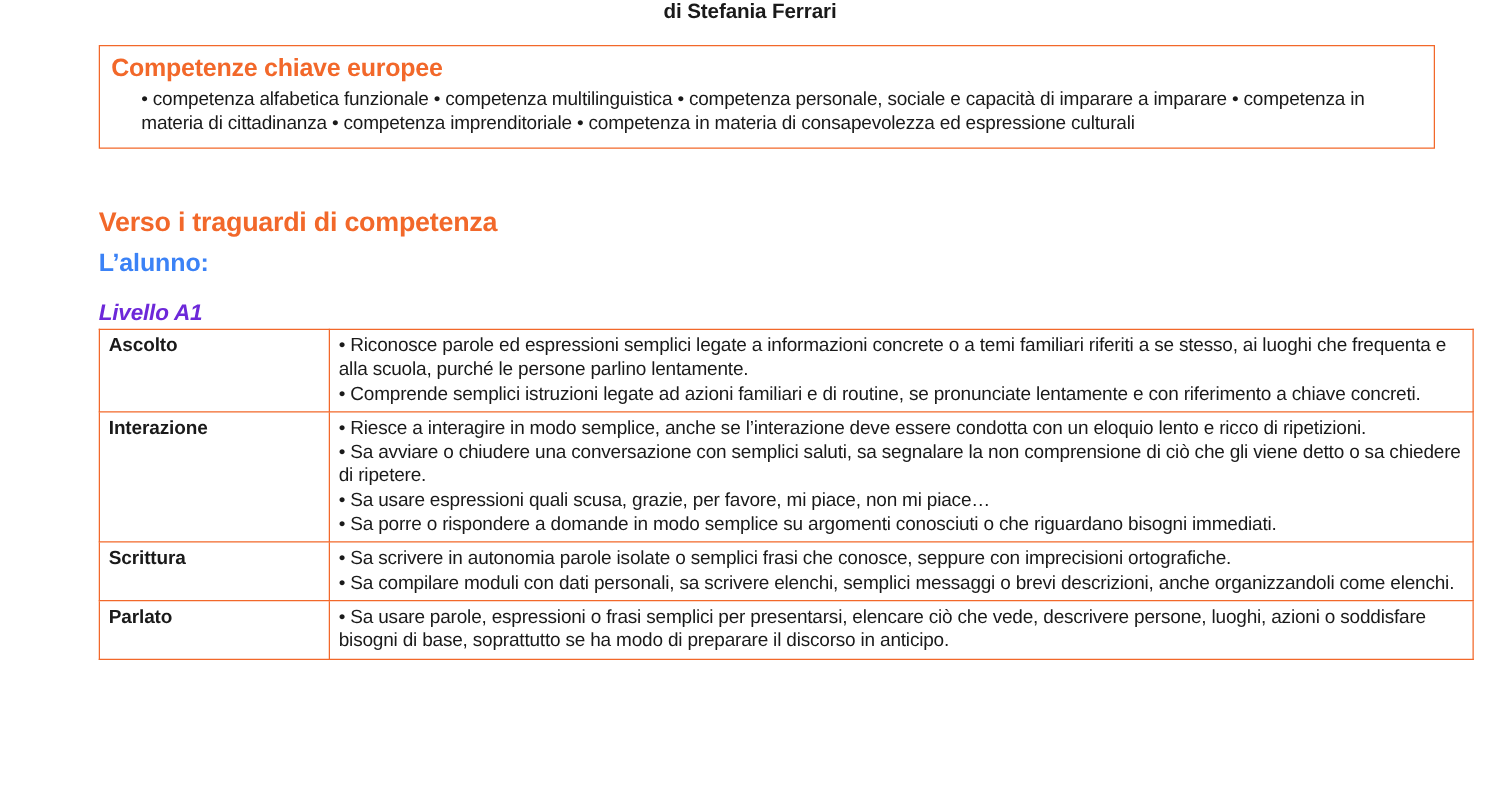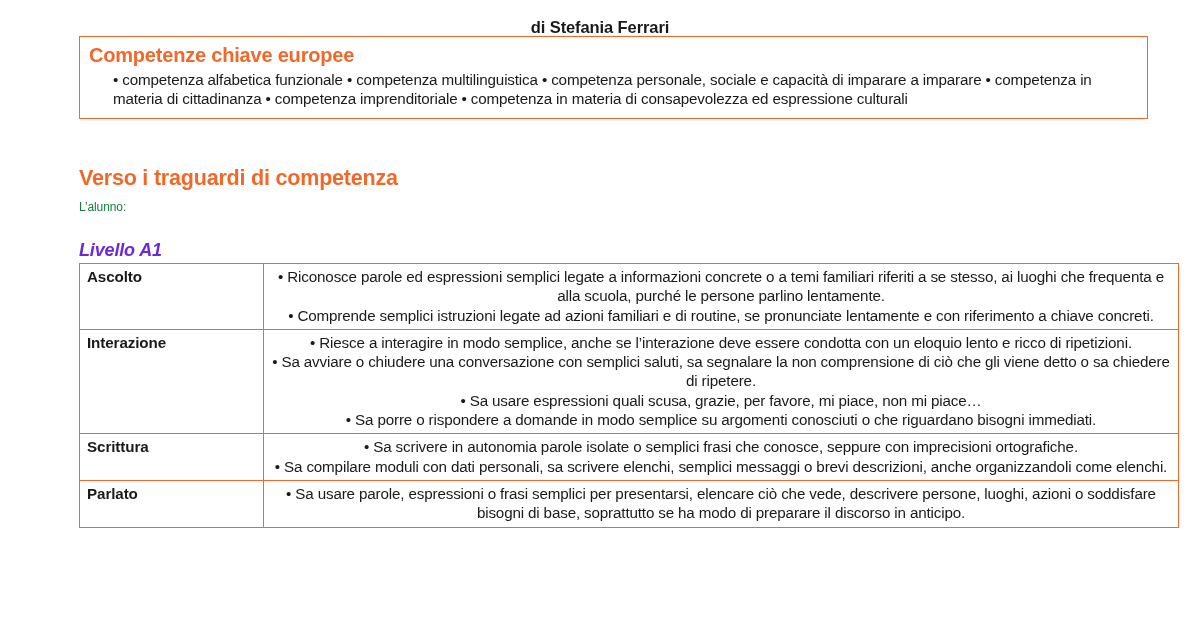--- a/index.html
+++ b/index.html
@@ -21,21 +21,21 @@
     width: 1200px;
     height: 630px;
     overflow: hidden;
     box-sizing: border-box;
   }
 
   
   .author-line {
     position: absolute;
     left: 0;
-    top: 18px;
+    top: 0px;
     width: 1200px;
     text-align: center;
     font-size: 16.5px;
     font-weight: bold;
     letter-spacing: -0.1px;
     color: #1a1a1a;
   }
 
   
   .keybox {
@@ -72,23 +72,23 @@
     color: #F2682A;
     font-size: 21.5px;
     font-weight: bold;
     letter-spacing: -0.2px;
     line-height: 1.2;
   }
   .section-sub {
     position: absolute;
     left: 79px;
     top: 200px;
-    font-size: 12px;
-    font-weight: normal;
-    color: #15803d;
+    font-size: 20px;
+    font-weight: bold;
+    color: #3b82f6;
     letter-spacing: -0.1px;
   }
 
   
   .level-label {
     position: absolute;
     left: 79px;
     top: 240px;
     color: #6d28d9;
     font-size: 18px;
@@ -120,21 +120,20 @@
     width: 169px;
     font-weight: bold;
     letter-spacing: -0.1px;
     margin-left: 32px;
   }
   .comp-table td.descr {
     width: 900px;
   }
   .descr p {
     margin: 0;
-    text-align: center;
   }
 </style>
 </head>
 <body>
 
 <div class="page">
 
   <div class="author-line">di Stefania Ferrari</div>
 
   <div class="keybox">

